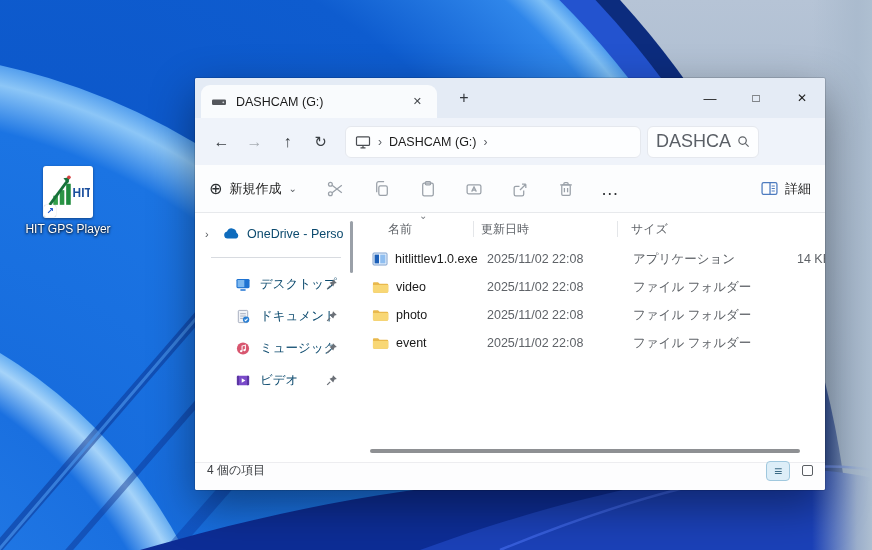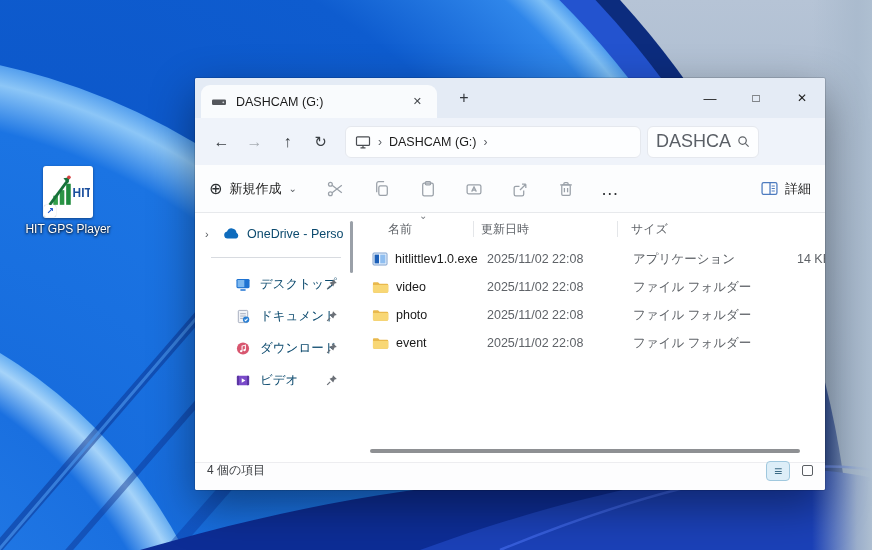--- a/index.html
+++ b/index.html
@@ -304,21 +304,21 @@
       </div>
 
 
       <div class="sb-item">
         <svg class="fi" width="16" height="15" viewBox="0 0 16 16">
           <circle cx="8" cy="8" r="6.5" fill="#d8566f"></circle>
           <path d="M7 10.8V5.4l3.5-1V9.8" stroke="#fff" stroke-width="1.1" fill="none"></path>
           <circle cx="6" cy="10.8" r="1.2" fill="#fff"></circle>
             <circle cx="9.5" cy="9.8" r="1.2" fill="#fff"></circle>
         </svg>
-        <span class="sb-label">ダウンロード</span>
+        <span class="sb-label">ミュージック</span>
         <svg class="sb-pin" width="12" height="12" viewBox="0 0 12 12">
           <path d="M7 1.2 10.8 5 8.6 5.6 7.2 8.4 3.6 4.8 6.4 3.4Z" fill="#6b7077"></path>
           <path d="M1.2 10.8 4.2 7.8" stroke="#6b7077" stroke-width="1.2"></path>
         </svg>
       </div>
 
       <div class="sb-item">
         <svg class="fi" width="16" height="15" viewBox="0 0 16 16">
           <rect x="1.5" y="3" width="13" height="10" rx="1.5" fill="#7a4bc9"></rect>
           <rect x="1.5" y="3" width="2.2" height="10" fill="#5c35a3"></rect>

